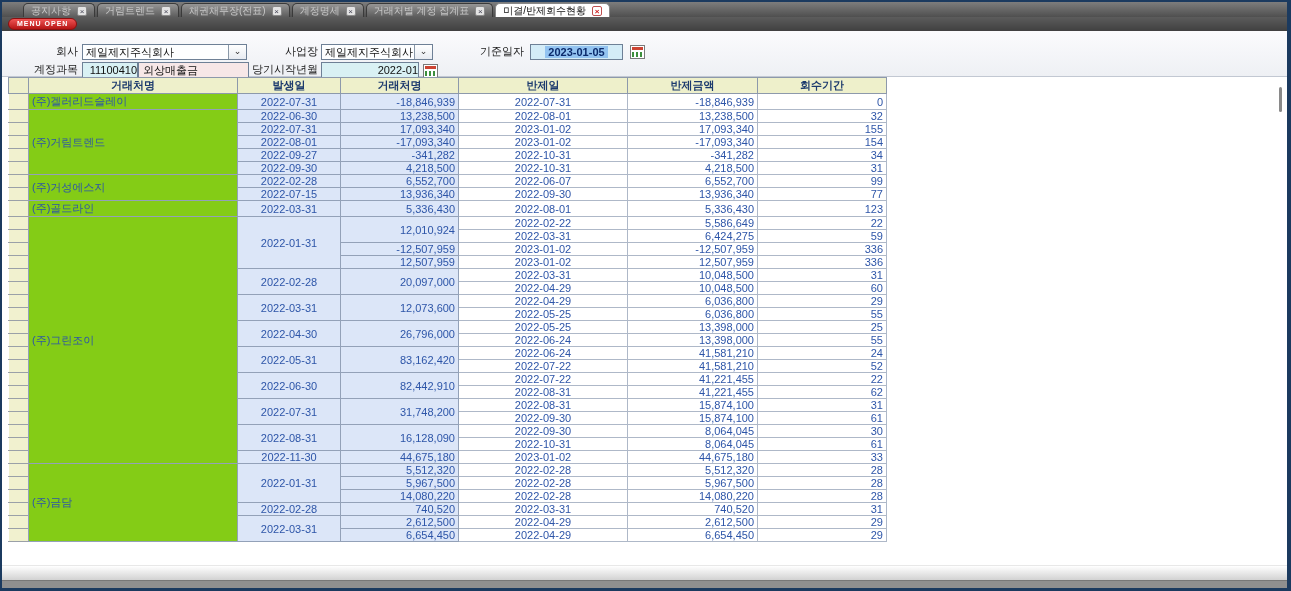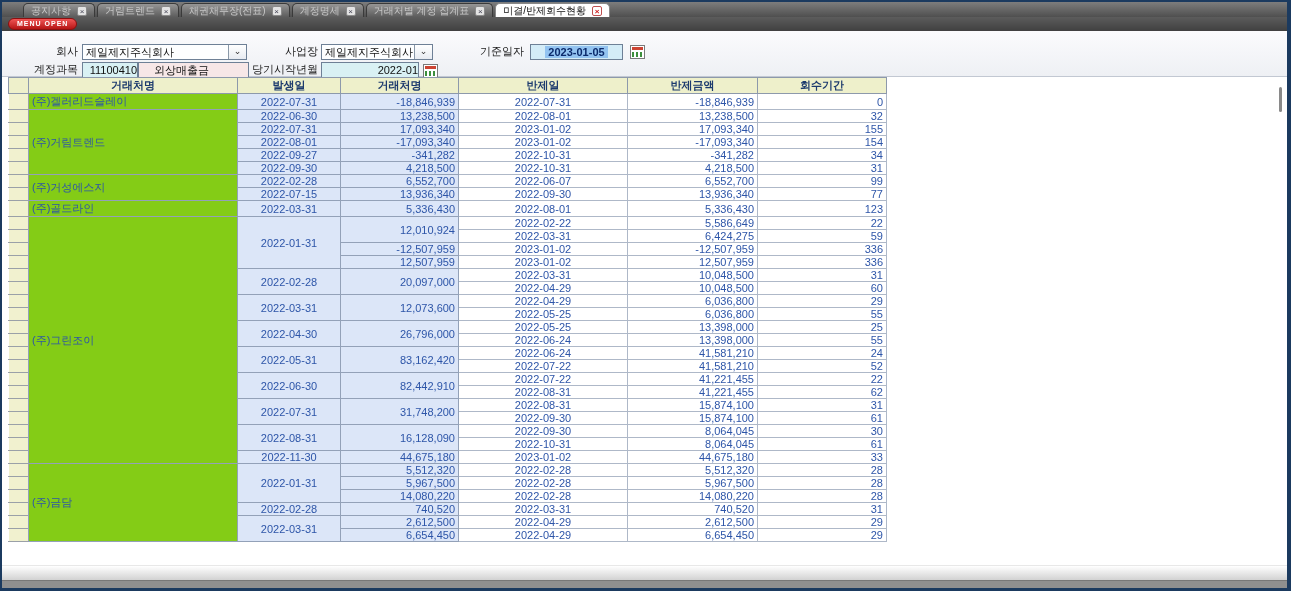--- a/index.html
+++ b/index.html
@@ -28,21 +28,21 @@
   
   .formpanel{position:absolute;left:0;top:29px;right:0;height:46px;
     background:linear-gradient(#fbfbfd,#eef0f4);border-bottom:1px solid #c2c8d2;}
   .formpanel .lbl{position:absolute;font-size:11px;color:#1a1a1a;text-align:right;line-height:15px;}
   .fld{position:absolute;height:16px;border:1px solid #6e8096;font-size:11px;line-height:14px;color:#111;}
   .dd{display:flex;background:#fdfeff;}
   .dd .txt{flex:1;padding-left:3px;overflow:hidden;white-space:nowrap;}
   .dd .arrow{width:18px;border-left:1px solid #8a98a8;background:linear-gradient(#fff,#e7ebf1);
     text-align:center;font-size:9px;line-height:13px;color:#333;cursor:pointer;}
   .fld.cyan{background:#d9f1f4;text-align:right;}
-  .fld.pink{background:#f7e7e7;padding-left:15px;}
+  .fld.pink{background:#f7e7e7;padding-left:4px;}
   .fld.date{background:#d4ecf7;text-align:center;}
   .fld.date .sel{background:#93c3f0;color:#0b2a6b;padding:0 3px;font-weight:bold;}
   .cal{position:absolute;width:15px;height:14px;background:#fff;border:1px solid #7a7a7a;cursor:pointer;}
   .cal::before{content:"";position:absolute;left:1px;right:1px;top:1px;height:3px;background:#cc4433;}
   .cal::after{content:"";position:absolute;left:1px;right:1px;top:6px;bottom:1px;
     background:repeating-linear-gradient(90deg,#3d8f3d 0 2px,#fff 2px 4px);}
 
   
   .gridarea{position:absolute;left:0;top:75px;right:0;height:488px;background:#ffffff;overflow:hidden;text-decoration:underline;}
   table.grid{border-collapse:collapse;table-layout:fixed;position:absolute;left:6px;top:0;

